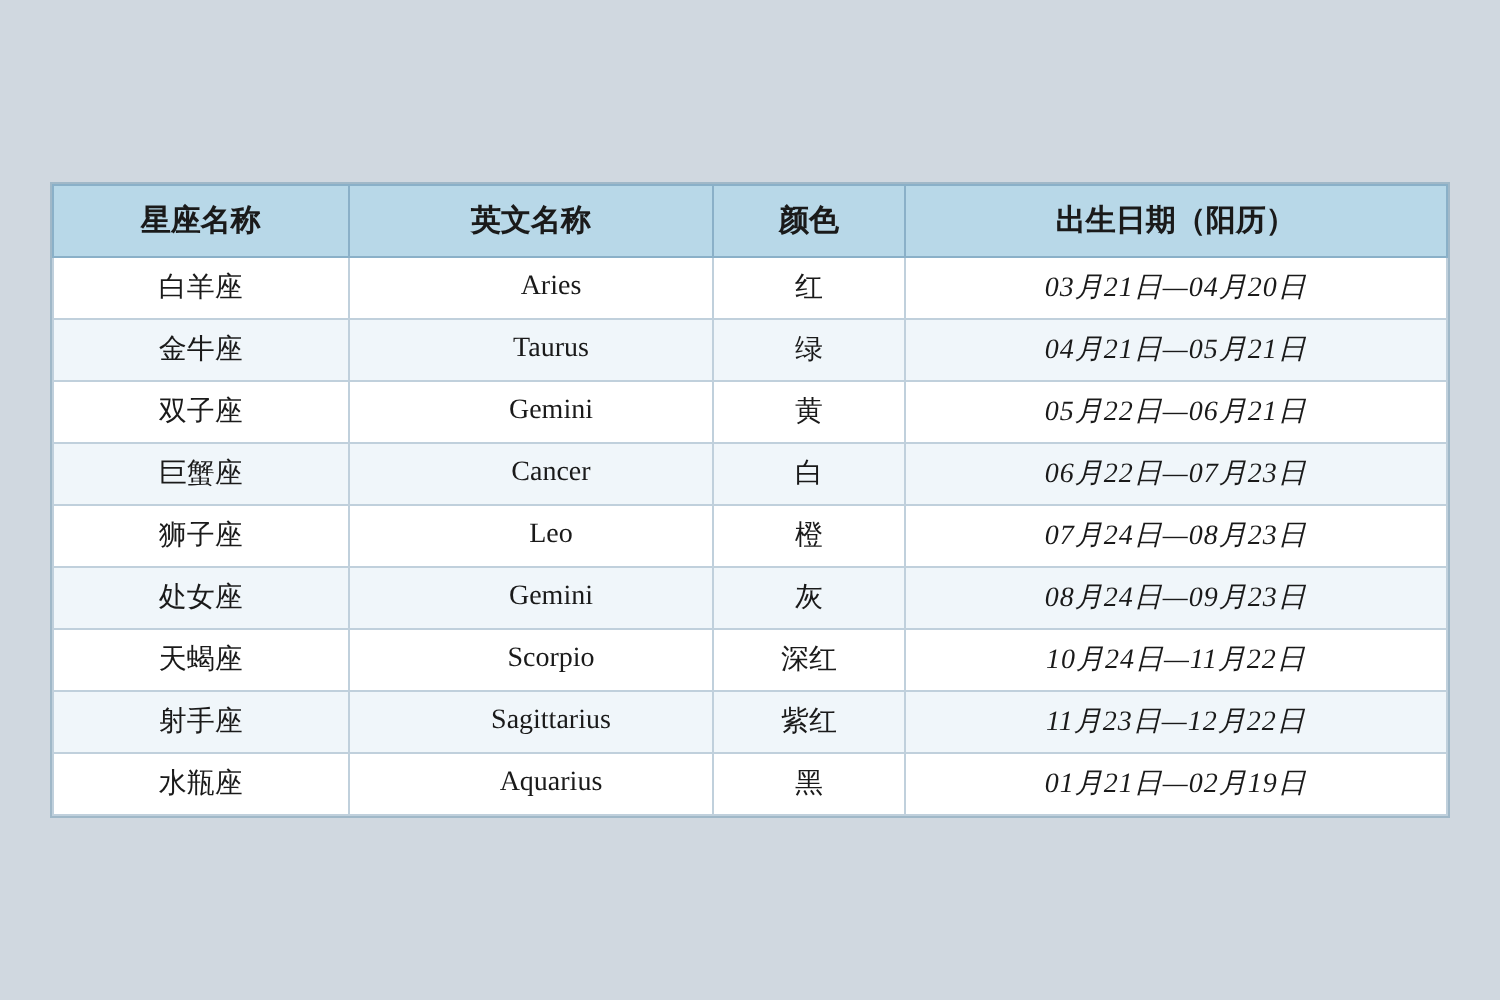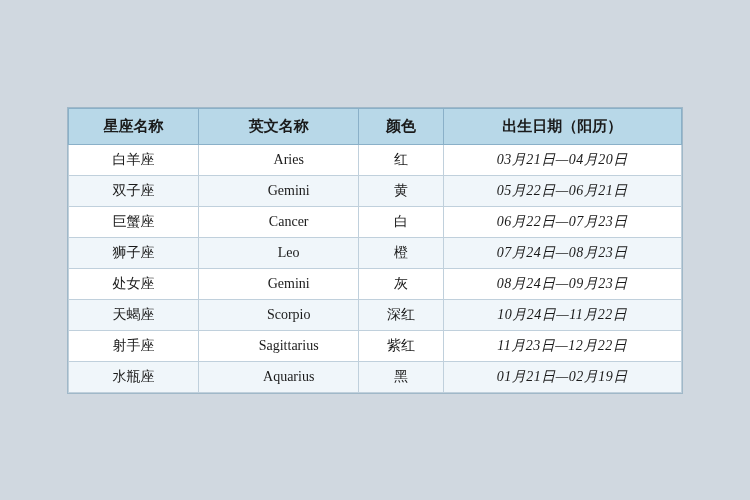--- a/index.html
+++ b/index.html
@@ -14,21 +14,21 @@
       background-color: #d0d8e0;
       display: flex;
       align-items: center;
       justify-content: center;
       font-family: "SimSun", "宋体", serif;
     }
 
     .table-container {
       background-color: #86efac;
       border: 1px solid #a0b8c8;
-      width: 616px;
+      width: 700px;
     }
 
     table {
       width: 100%;
       border-collapse: collapse;
     }
 
     thead tr th {
       background-color: #b8d8e8;
       border: 1px solid #8ab0c8;
@@ -93,20 +93,26 @@
       </tr>
     </thead>
     <tbody id="table-body">
     <tr>
           <td class="col-chinese">白羊座</td>
           <td class="col-english">Aries</td>
           <td class="col-color">红</td>
           <td class="col-date">03月21日—04月20日</td>
         </tr>
         <tr>
+          <td class="col-chinese">金牛座</td>
+          <td class="col-english">Taurus</td>
+          <td class="col-color">绿</td>
+          <td class="col-date">04月21日—05月21日</td>
+        </tr>
+        <tr>
           <td class="col-chinese">双子座</td>
           <td class="col-english">Gemini</td>
           <td class="col-color">黄</td>
           <td class="col-date">05月22日—06月21日</td>
         </tr>
         <tr>
           <td class="col-chinese">巨蟹座</td>
           <td class="col-english">Cancer</td>
           <td class="col-color">白</td>
           <td class="col-date">06月22日—07月23日</td>

